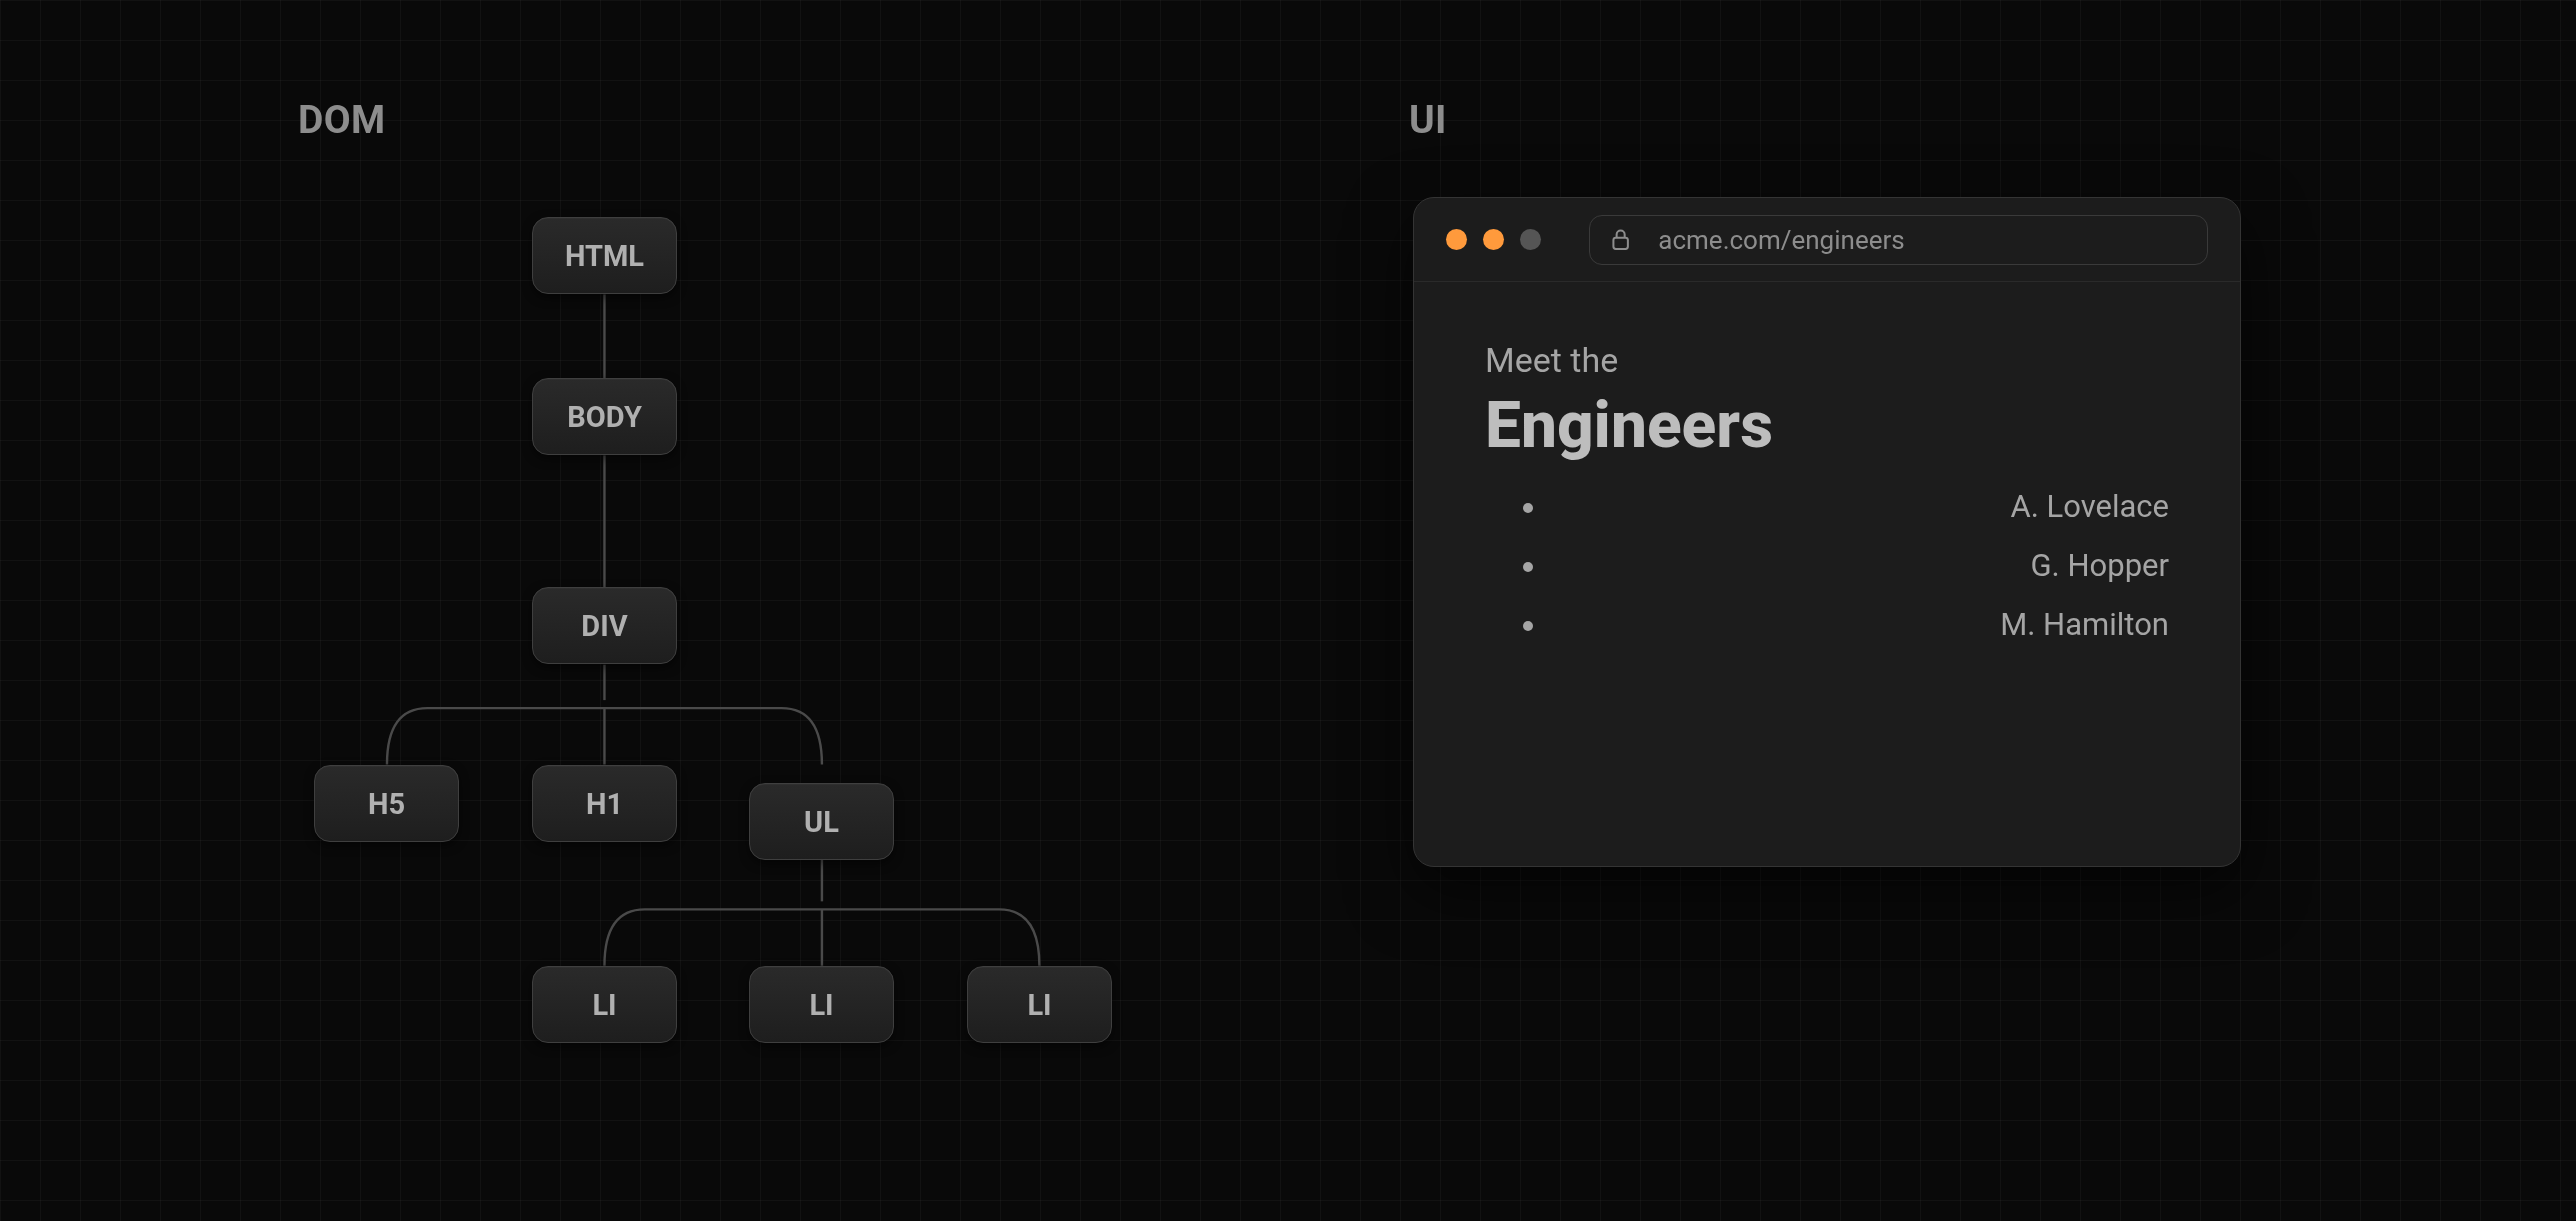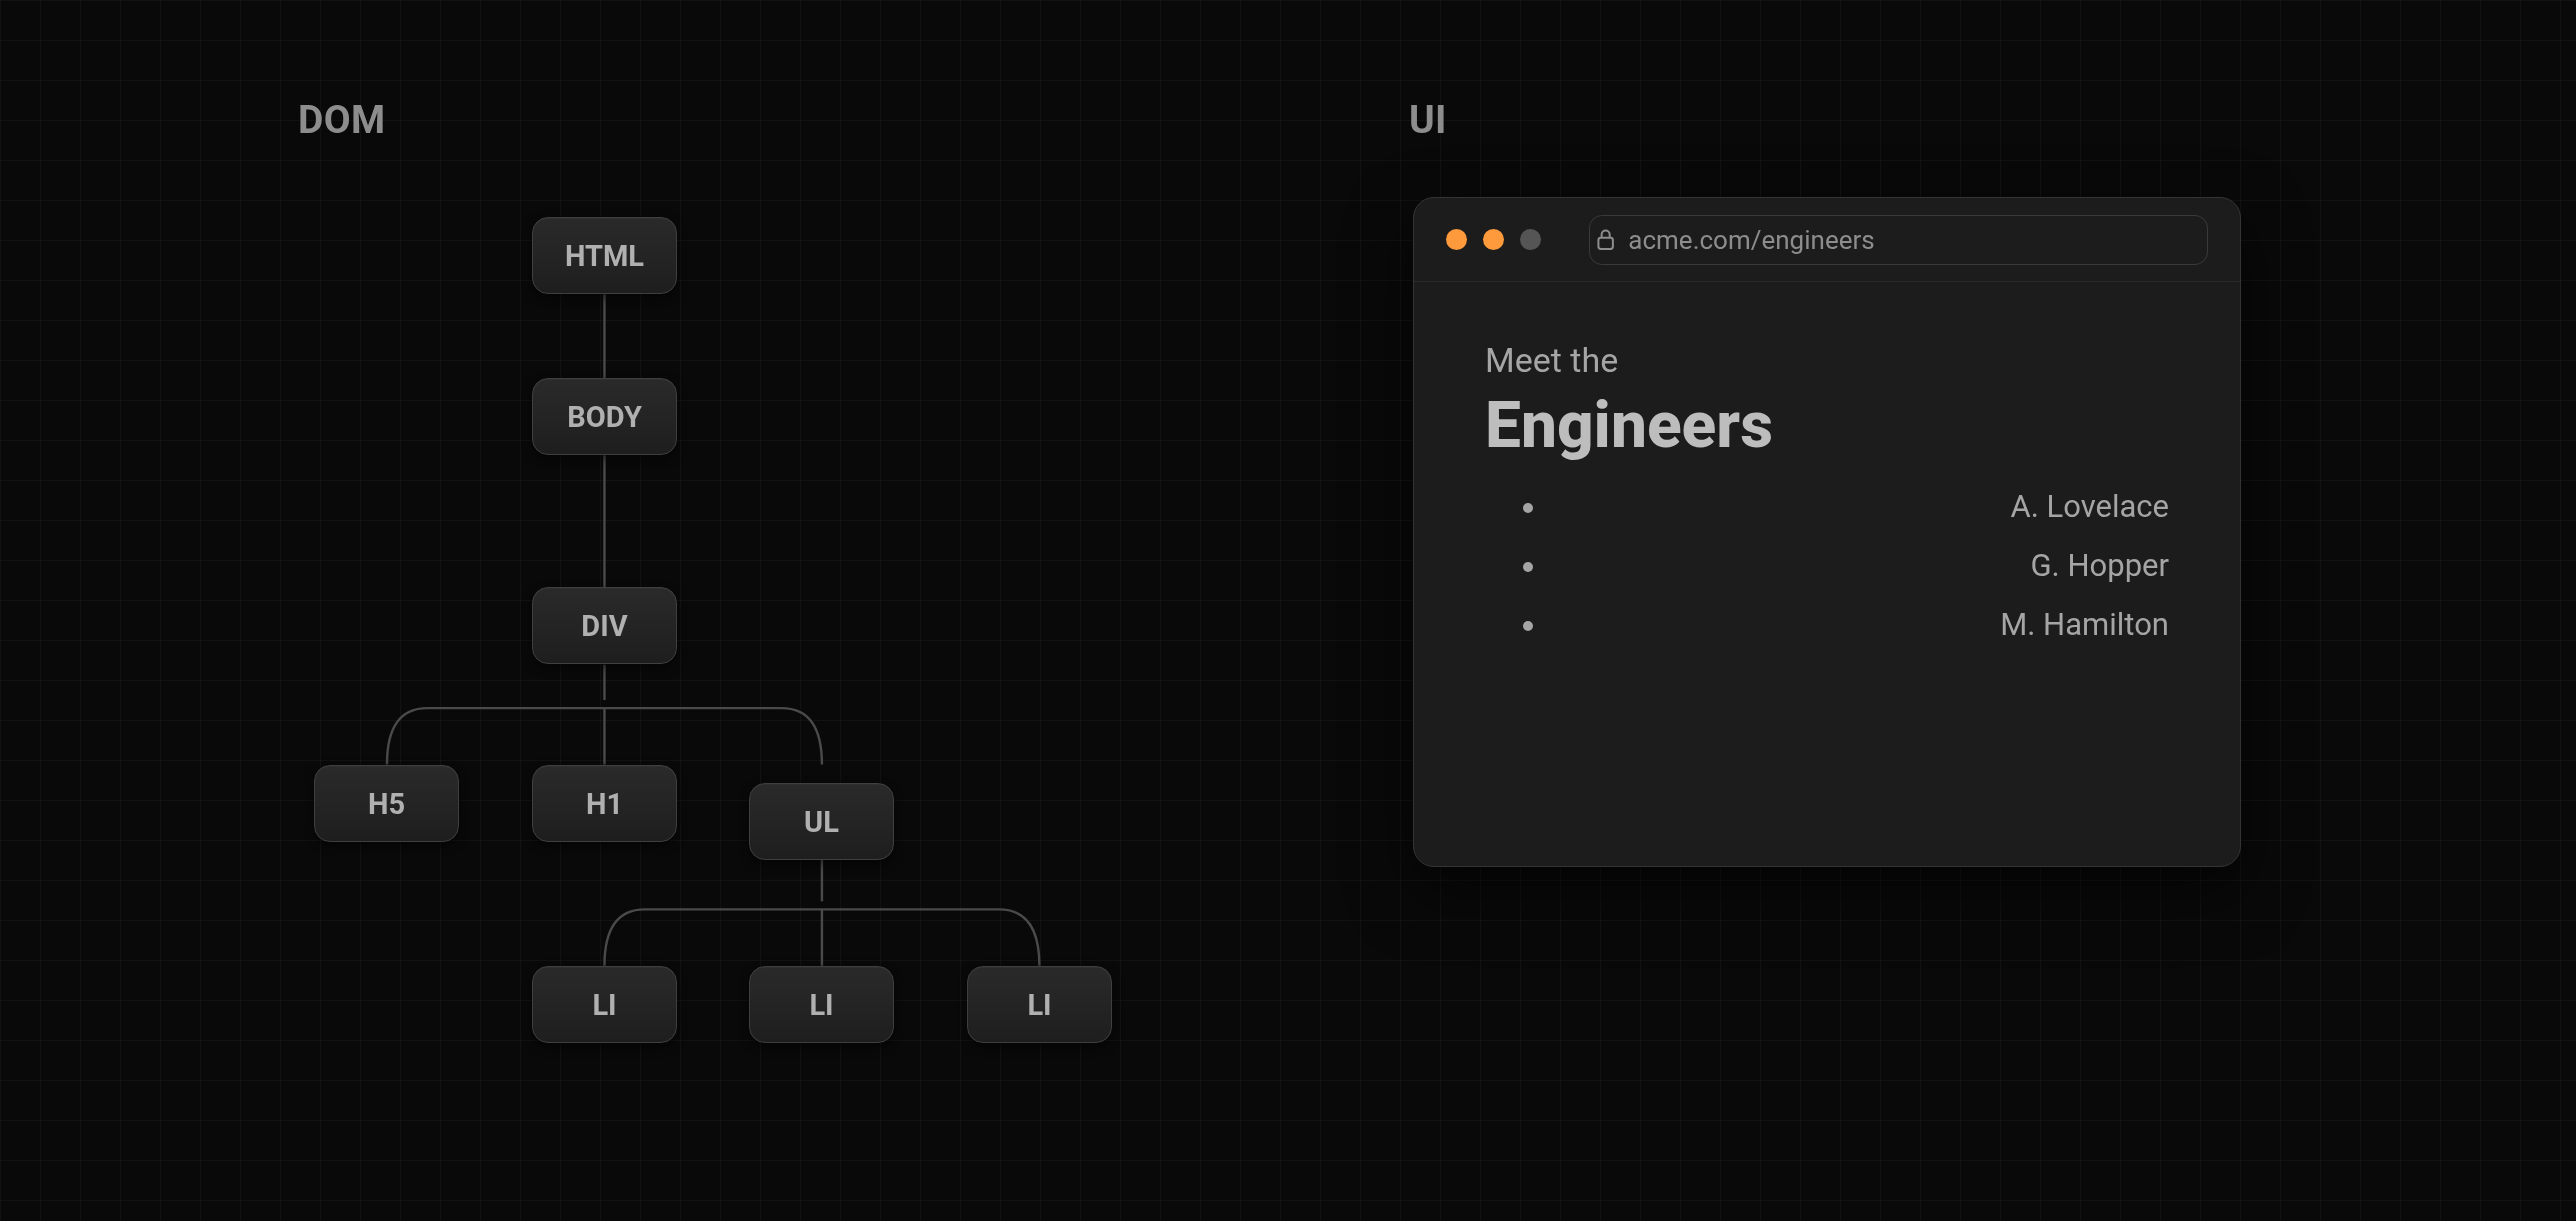--- a/index.html
+++ b/index.html
@@ -106,22 +106,22 @@
   .dot.red    { background: #ff9a3c; }
   .dot.yellow { background: #ff9a3c; }
   .dot.green  { background: #555555; }
   .url-bar {
     flex: 1;
     height: 50px;
     border: 1.6px solid #3a3a3a;
     border-radius: 13px;
     display: flex;
     align-items: center;
-    gap: 13px;
-    padding: 0 6px;
+    gap: 28px;
+    padding: 0 21px;
     color: #8d8d8d;
     font-size: 26px;
   }
   .lock-icon { display: inline-flex; }
   .browser-body {
     padding: 58px 71px;
   }
   .sub {
     font-size: 34px;
     color: #a5a5a5;

